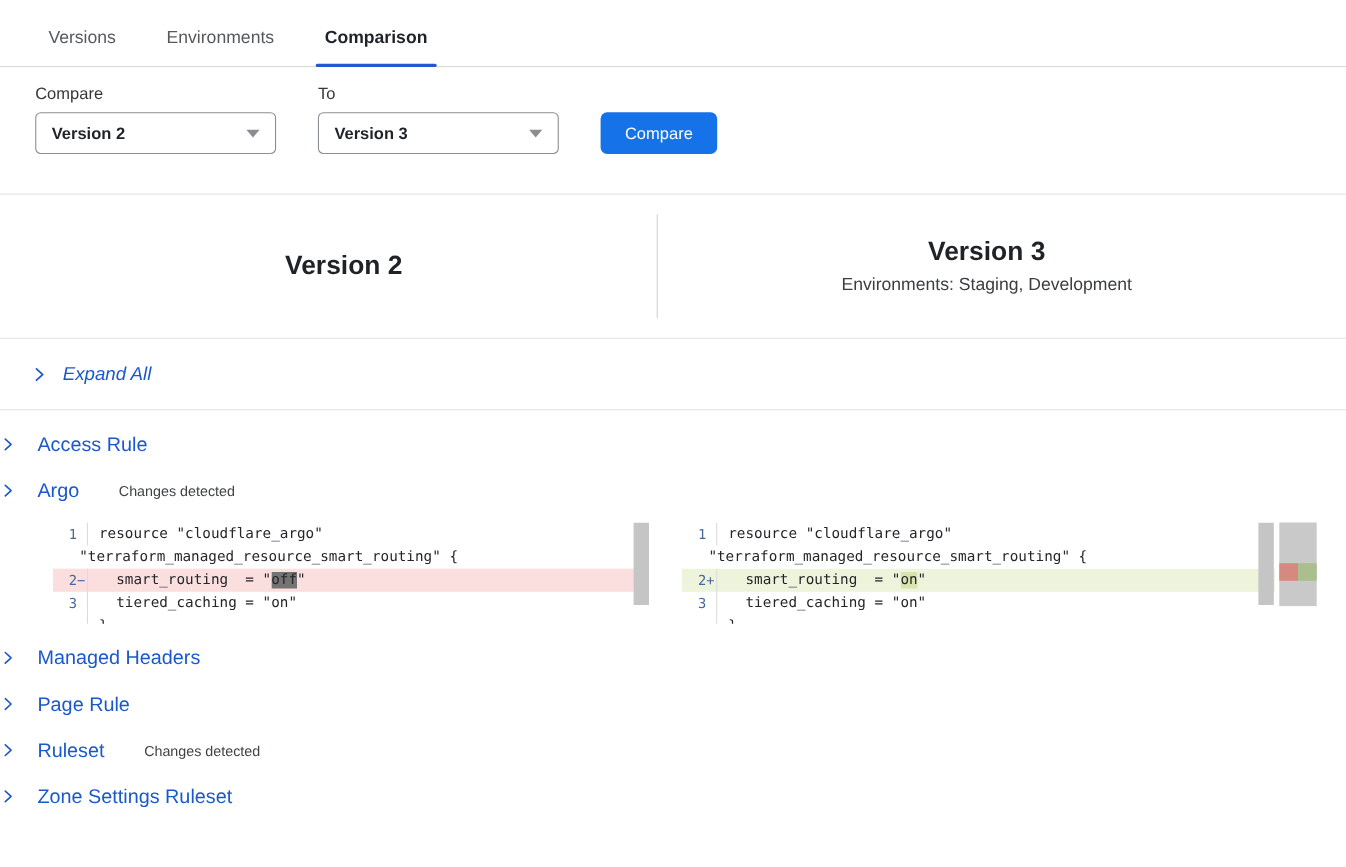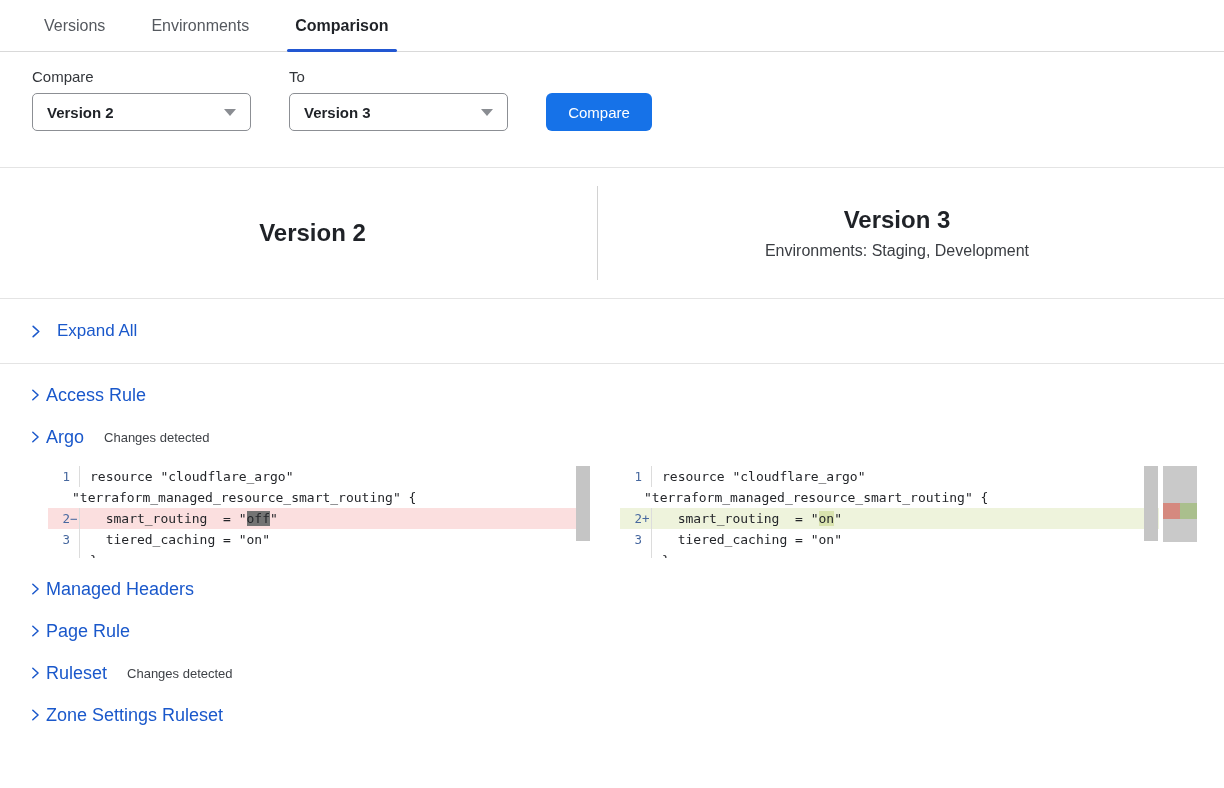--- a/index.html
+++ b/index.html
@@ -1,20 +1,20 @@
 <!DOCTYPE html>
 <html><head>
 <meta charset="utf-8">
 <style>
   * { margin:0; padding:0; box-sizing:border-box; }
   html,body { width:1224px; height:788px; background:#ffffff; overflow:hidden;
               font-family:"Liberation Sans", sans-serif; color:#222; }
 
   
-  .tabbar { height:52px; border-bottom:1px solid #d9d9d9; display:flex; align-items:flex-end;
+  .tabbar { height:61px; border-bottom:1px solid #d9d9d9; display:flex; align-items:flex-end;
             padding-left:40px; gap:38px; }
   .tab { font-size:16px; color:#55595f; padding:0 4px 16px 4px; cursor:pointer; position:relative; }
   .tab.active { color:#1f2227; font-weight:700; }
   .tab.active::after { content:""; position:absolute; left:-4px; right:-4px; bottom:-1px;
             height:3px; background:#2257d2; border-radius:2px; }
 
   
   .controls { display:flex; align-items:flex-end; padding:16px 0 0 32px; }
   .field { margin-right:38px; }
   .field-label { font-size:15px; color:#33363b; margin-bottom:8px; }
@@ -33,26 +33,26 @@
   
   .vheader { height:130px; display:flex; padding:18px 28px; }
   .vcol { display:flex; flex-direction:column; justify-content:center; text-align:center; }
   .vcol.left  { width:calc(50% - 14px); border-right:1px solid #d2d2d2; }
   .vcol.right { flex:1; }
   .vtitle { font-size:24px; font-weight:600; color:#1f2227; line-height:1.2; }
   .vsub   { font-size:16px; color:#3a3d42; margin-top:7px; }
 
   
   .expandall { height:64px; display:flex; align-items:center; padding-left:28px; gap:14px;
-               color:#1a58cb; cursor:pointer; }
+               color:#1a58cb; cursor:pointer;font-style:italic; }
   .expandall .xlabel { font-size:17px; }
 
   
   .sections { margin-top:10px; }
-  .sect { height:42px; display:flex; align-items:center; padding-left:28px; gap:4px; cursor:pointer; }
+  .sect { height:42px; display:flex; align-items:center; gap:20px; cursor:pointer; }
   .sect-label { font-size:18px; color:#1a58cb; }
   .badge { font-size:13px; color:#3f4247; margin-left:16px; }
   .badge:empty { display:none; }
   .chev { color:#1a58cb; display:inline-flex; }
 
   
   .diff { display:flex; margin:8px 0 10px 48px; height:92px; }
   .panel { position:relative; overflow:hidden; height:92px; background:#fff; }
   .panel.pleft  { width:542px; margin-right:30px; }
   .panel.pright { width:539px; }

